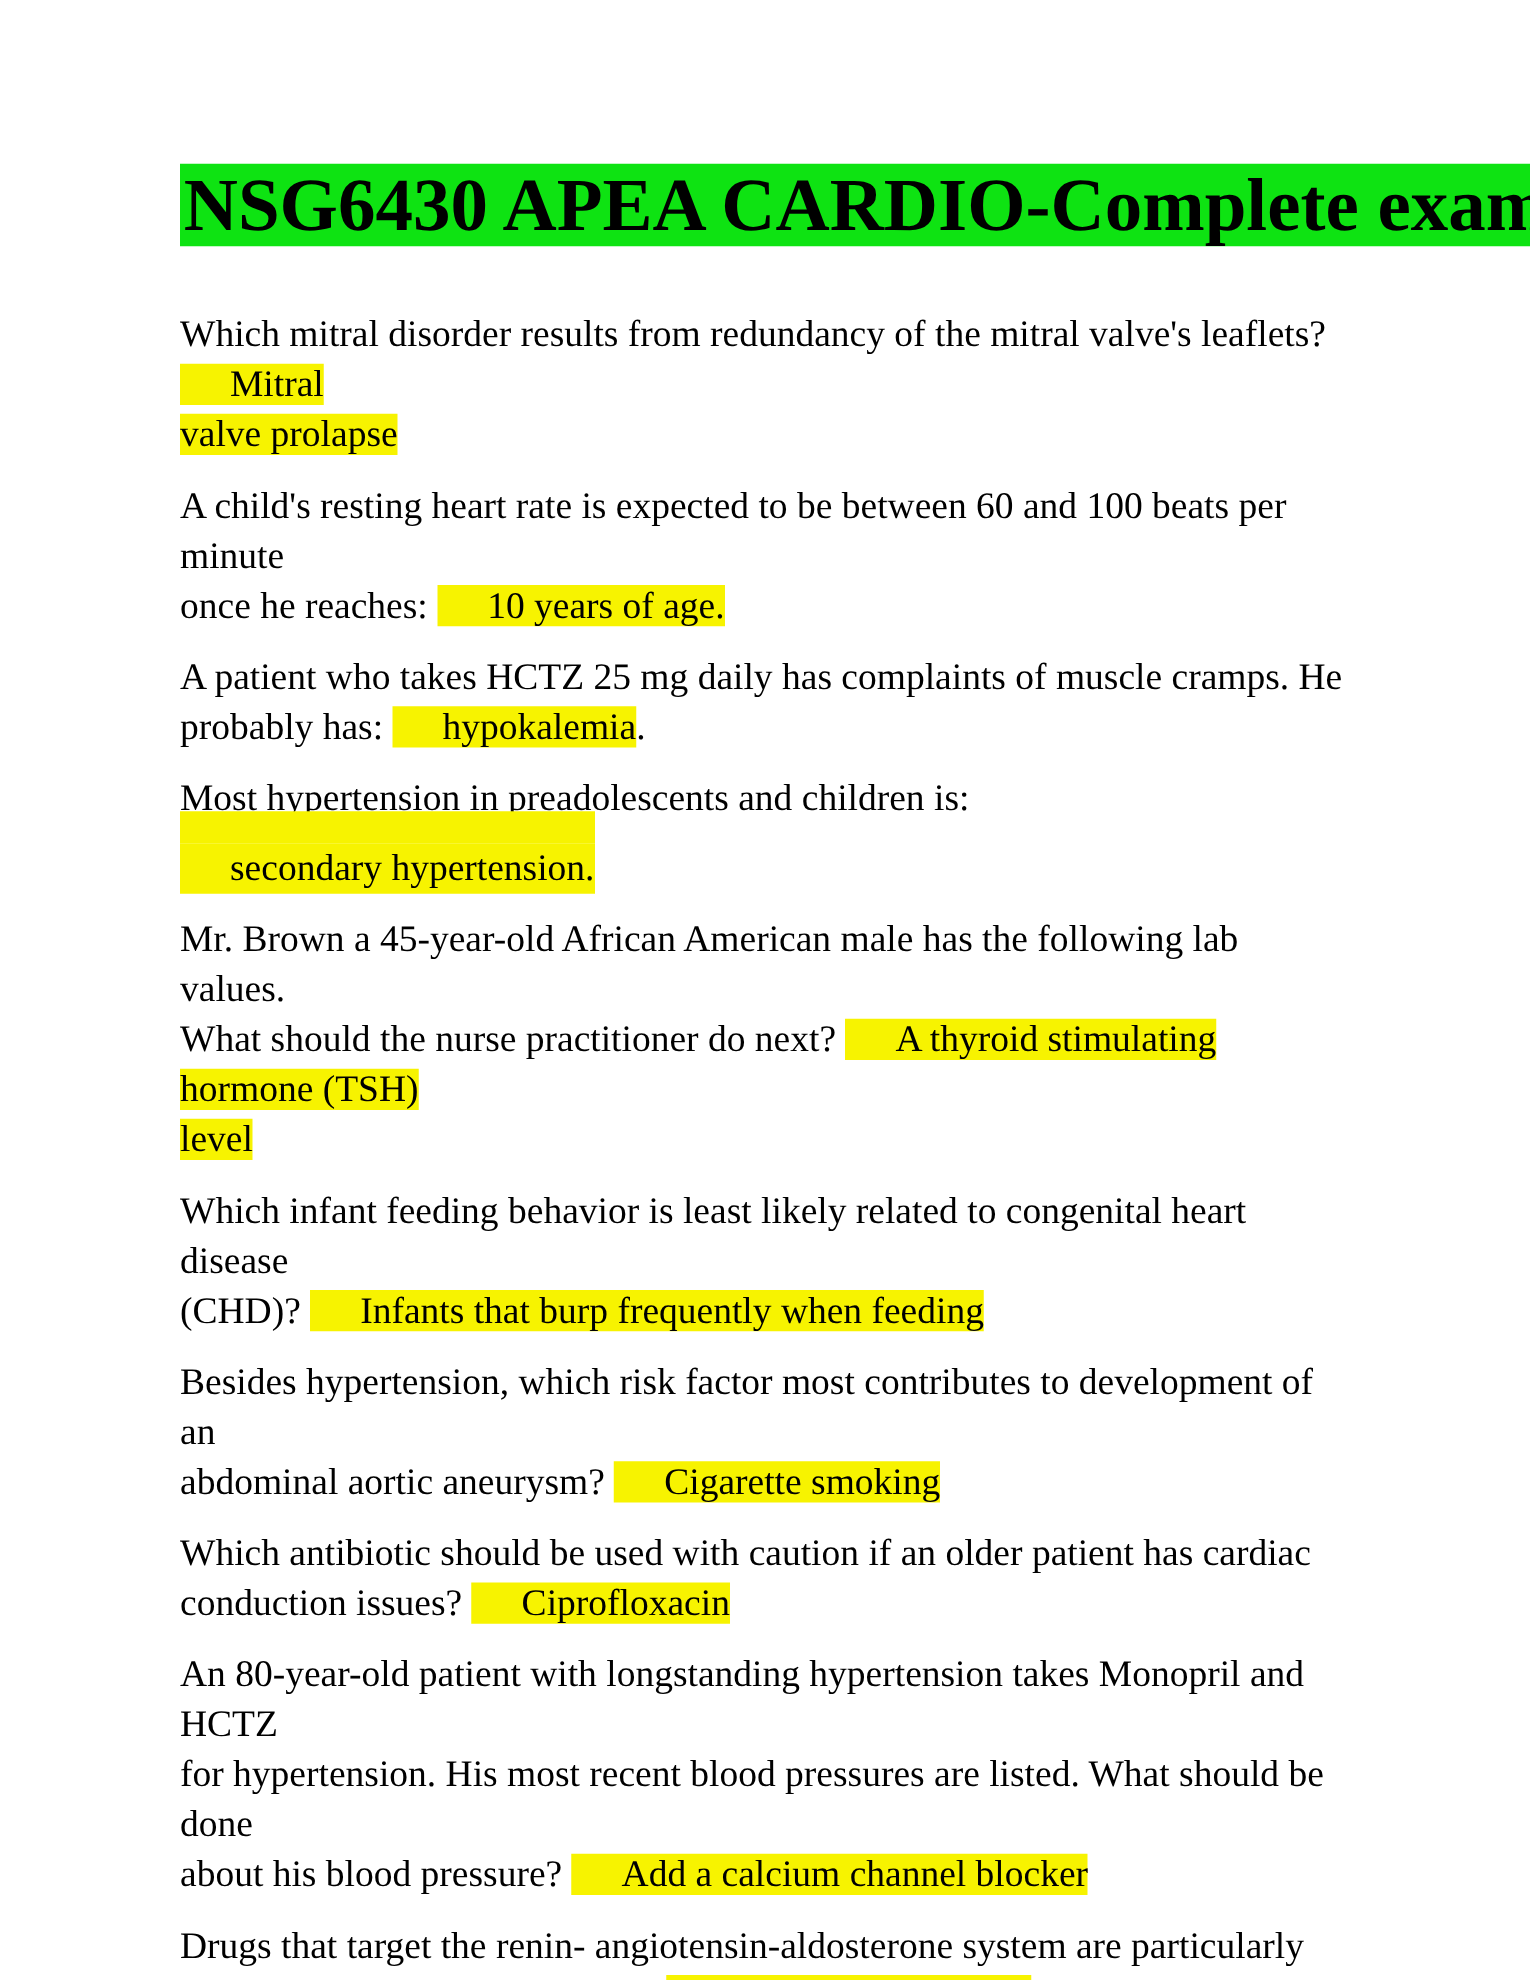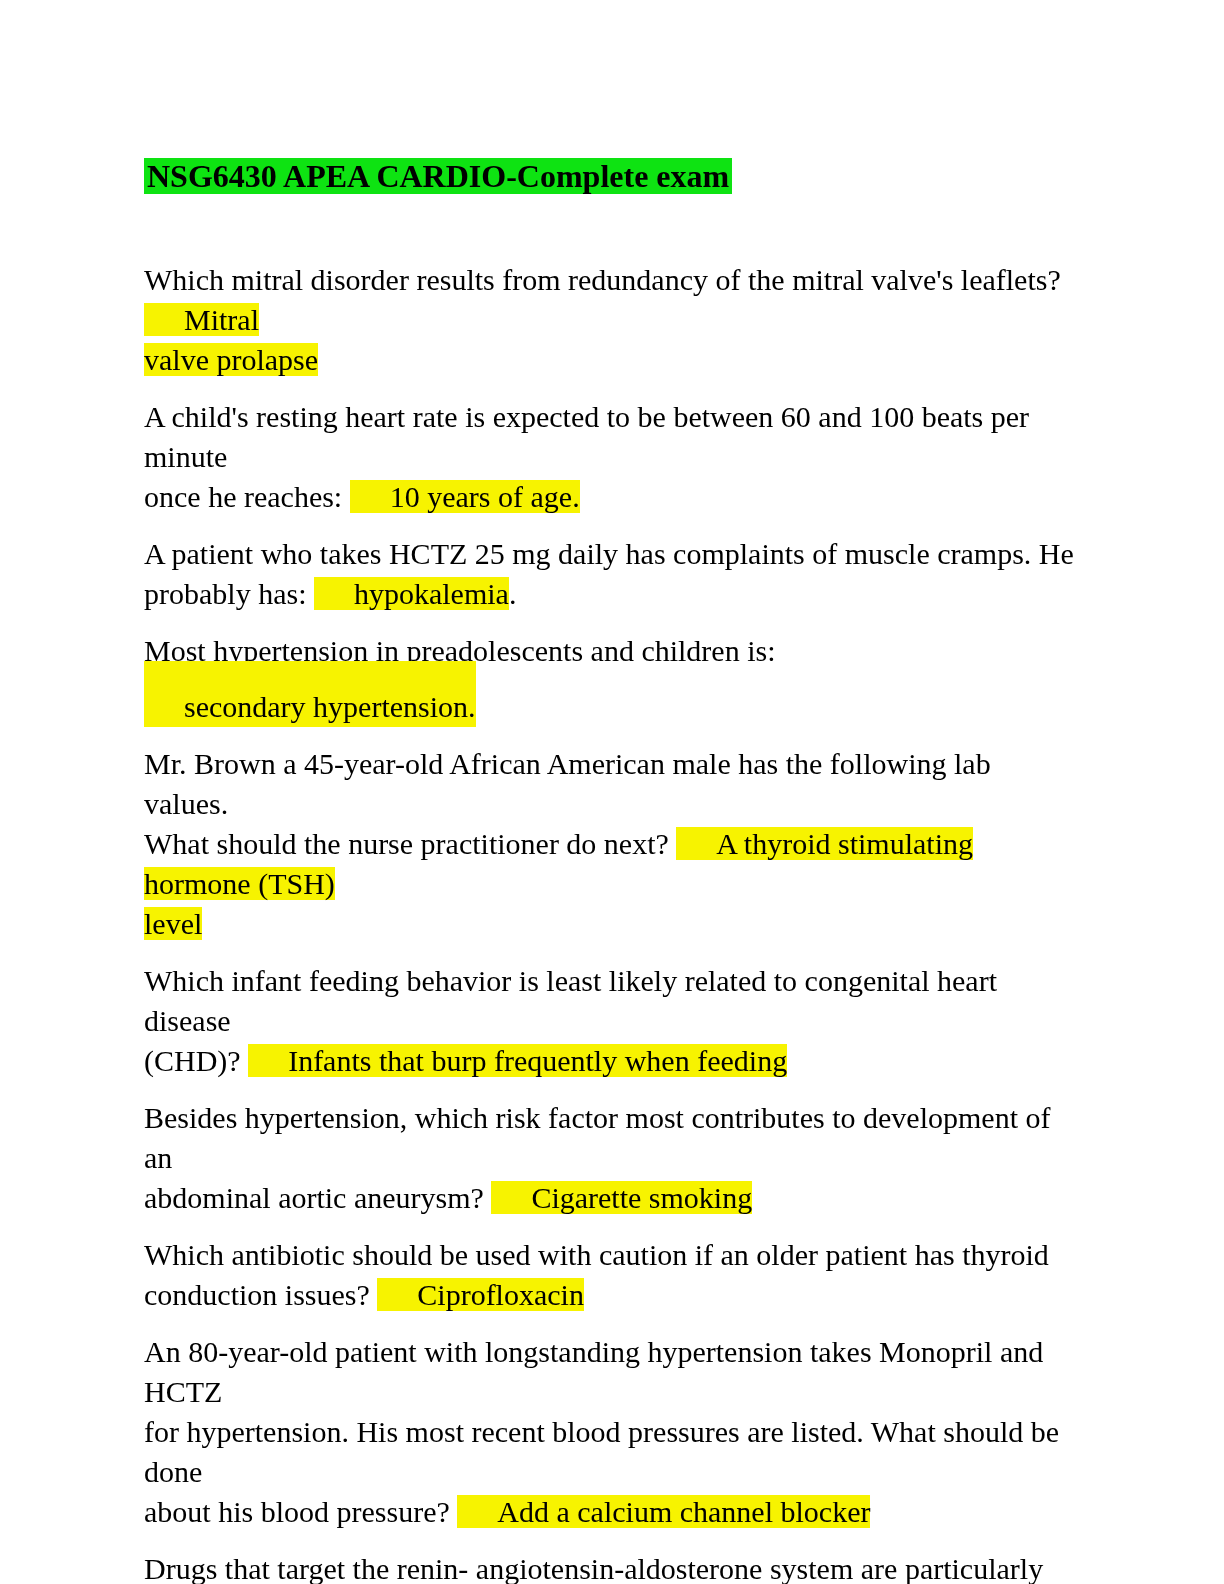--- a/index.html
+++ b/index.html
@@ -9,24 +9,24 @@
     box-sizing: border-box;
     padding: 138px 144px 0 144px;
     background: #ffffff;
     color: #000000;
     font-family: "Liberation Serif", "DejaVu Serif", serif;
     font-size: 30px;
     line-height: 40px;
     overflow: hidden;
   }
   h1.doc-title {
-    font-size: 32px;
+    font-size: 60px;
     line-height: 52px;
     font-weight: 700;
-    margin: 12px 0 58px 0;
+    margin: 0 0 58px 0;
     white-space: nowrap;
     letter-spacing: 0;
   }
   .hl-green {
     background: var(--title-highlight, #0ee312);
     padding: 0 3px;
   }
   p.qa {
     margin: 0 0 17px 0;
     white-space: pre-line; 
@@ -72,21 +72,21 @@
   <p class="qa"><span>Mr. Brown a 45-year-old African American male has the following lab values.
 What should the nurse practitioner do next? </span><span class="hl">A thyroid stimulating hormone (TSH)
 level</span><span></span></p>
 
   <p class="qa"><span>Which infant feeding behavior is least likely related to congenital heart disease
 (CHD)? </span><span class="hl">Infants that burp frequently when feeding</span><span></span></p>
 
   <p class="qa"><span>Besides hypertension, which risk factor most contributes to development of an
 abdominal aortic aneurysm? </span><span class="hl">Cigarette smoking</span><span></span></p>
 
-  <p class="qa"><span>Which antibiotic should be used with caution if an older patient has thyroid
+  <p class="qa"><span>Which antibiotic should be used with caution if an older patient has cardiac
 conduction issues? </span><span class="hl">Ciprofloxacin</span><span></span></p>
 
 
   <p class="qa"><span>An 80-year-old patient with longstanding hypertension takes Monopril and HCTZ
 for hypertension. His most recent blood pressures are listed. What should be done
 about his blood pressure? </span><span class="hl">Add a calcium channel blocker</span><span></span></p>
 
   <p class="qa"><span>Drugs that target the renin- angiotensin-aldosterone system are particularly
 beneficial in patients who have: </span><span class="hl">diabetic nephropathy</span><span></span></p>
 

